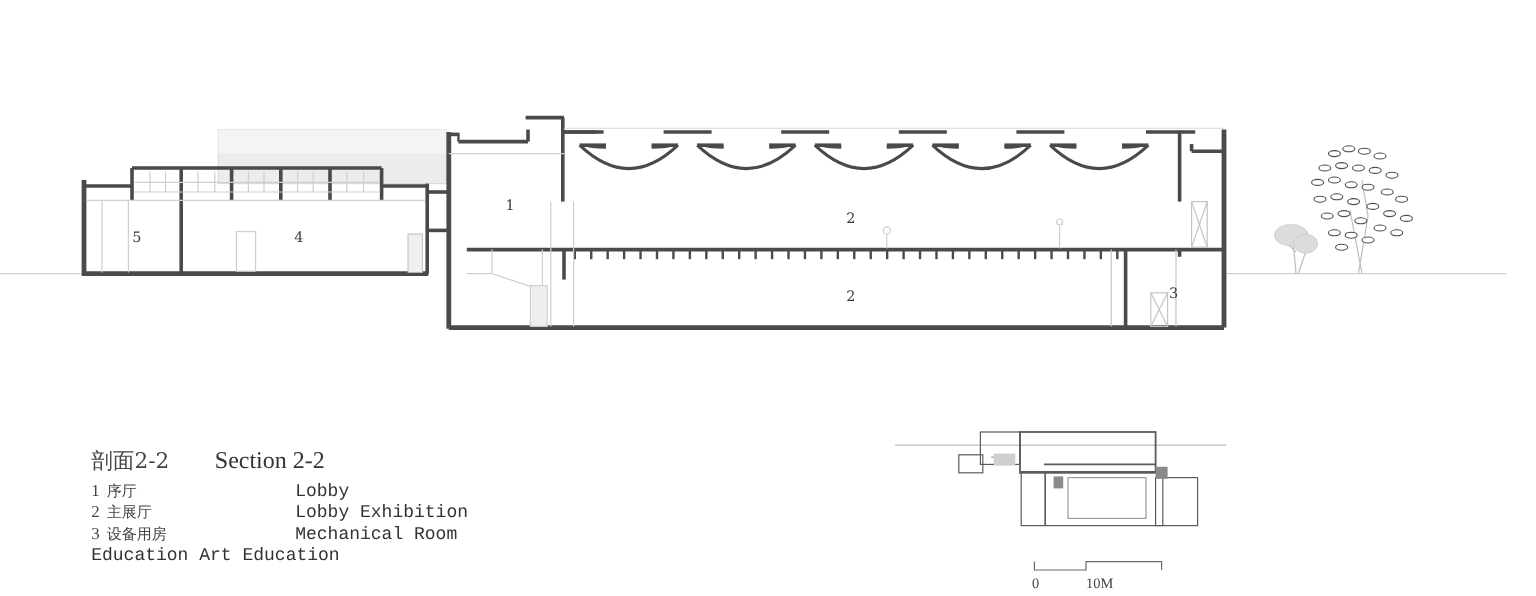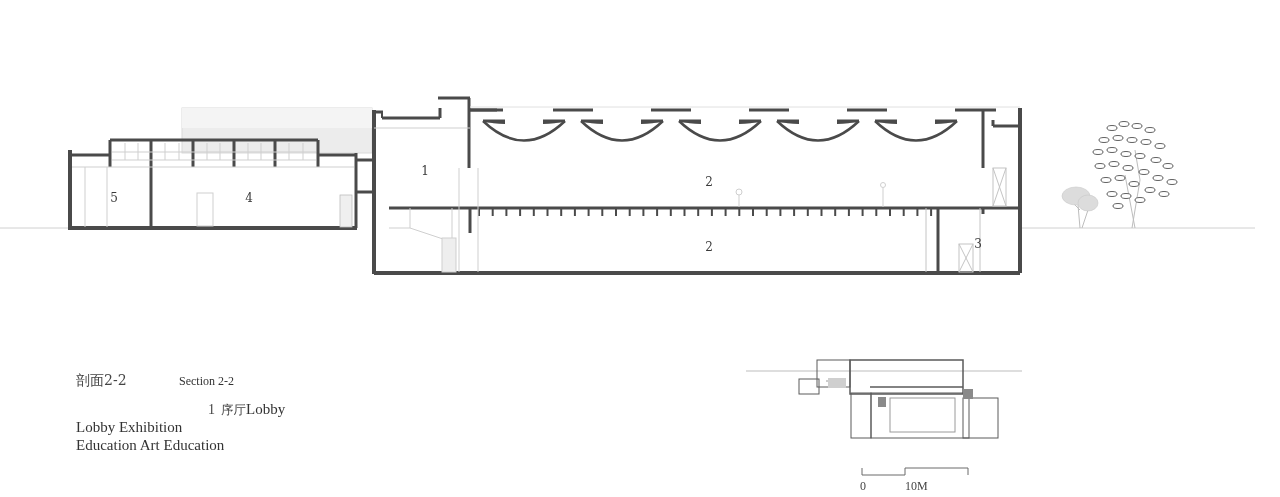--- a/index.html
+++ b/index.html
@@ -2,27 +2,27 @@
 <html><head>
 <meta charset="utf-8">
 <style>
   html, body { margin:0; padding:0; background:#ffffff; }
   body { width:1280px; height:497px; position:relative; overflow:hidden;
          font-family:"DejaVu Serif", serif; color:#3a3a3a; }
   #drawing { position:absolute; left:0; top:0; width:1280px; height:497px; }
   .room-label { font-family:"DejaVu Serif", serif; font-size:12px; fill:#3a3a3a; text-anchor:middle; }
   .legend { position:absolute; left:76px; top:372px; }
   .legend-title-row { display:flex; align-items:baseline; height:22px; }
-  .legend-title-cn { width:103px; font-size:14px; color:#444; }
-  .legend-title-en { font-size:12px; color:#333; font-family:"Liberation Serif", serif; }
-  .legend-list { margin-top:7px;text-align:right; }
+  .legend-title-cn { width:103px; font-size:18px; color:#444; }
+  .legend-title-en { font-size:20px; color:#333; font-family:"Liberation Serif", serif; }
+  .legend-list { margin-top:7px; }
   .legend-row { display:flex; height:18px; align-items:baseline; font-size:13.5px; }
   .legend-cn { width:170px; color:#444; font-family:"DejaVu Sans", sans-serif; font-size:12.5px; }
   .legend-num { font-family:"Liberation Serif", serif; font-size:14px; margin-right:6px; }
-  .legend-en { font-family:Liberation Serif, serif; font-size:15px; color:#333; }
+  .legend-en { font-family:Liberation Mono, monospace; font-size:15px; color:#333; }
   .scale-label { position:absolute; font-family:"Liberation Serif", serif; font-size:12px; color:#444; }
 </style>
 </head>
 <body>
 
 <svg id="drawing" viewBox="0 0 1280 497" xmlns="http://www.w3.org/2000/svg">
 
   <g stroke="#d0d0d0" stroke-width="1">
     <line x1="0" y1="228" x2="70" y2="228"></line>
     <line x1="1022" y1="228" x2="1255" y2="228"></line>
@@ -297,19 +297,24 @@
   <div class="legend-title-row">
     <span class="legend-title-cn">剖面2-2</span>
     <span class="legend-title-en">Section 2-2</span>
   </div>
   <div class="legend-list">
     <div class="legend-row">
       <span class="legend-cn"><span class="legend-num">1</span><span>序厅</span></span>
       <span class="legend-en">Lobby</span>
     </div>
     <div class="legend-row">
+      <span class="legend-cn"><span class="legend-num">2</span><span>主展厅</span></span>
       <span class="legend-en">Lobby Exhibition</span>
+    </div>
+    <div class="legend-row">
+      <span class="legend-cn"><span class="legend-num">3</span><span>设备用房</span></span>
+      <span class="legend-en">Mechanical Room</span>
     </div>
     <div class="legend-row">
       <span class="legend-en">Education Art Education</span>
     </div>
   </div>
 </div>
 
 </body></html>

